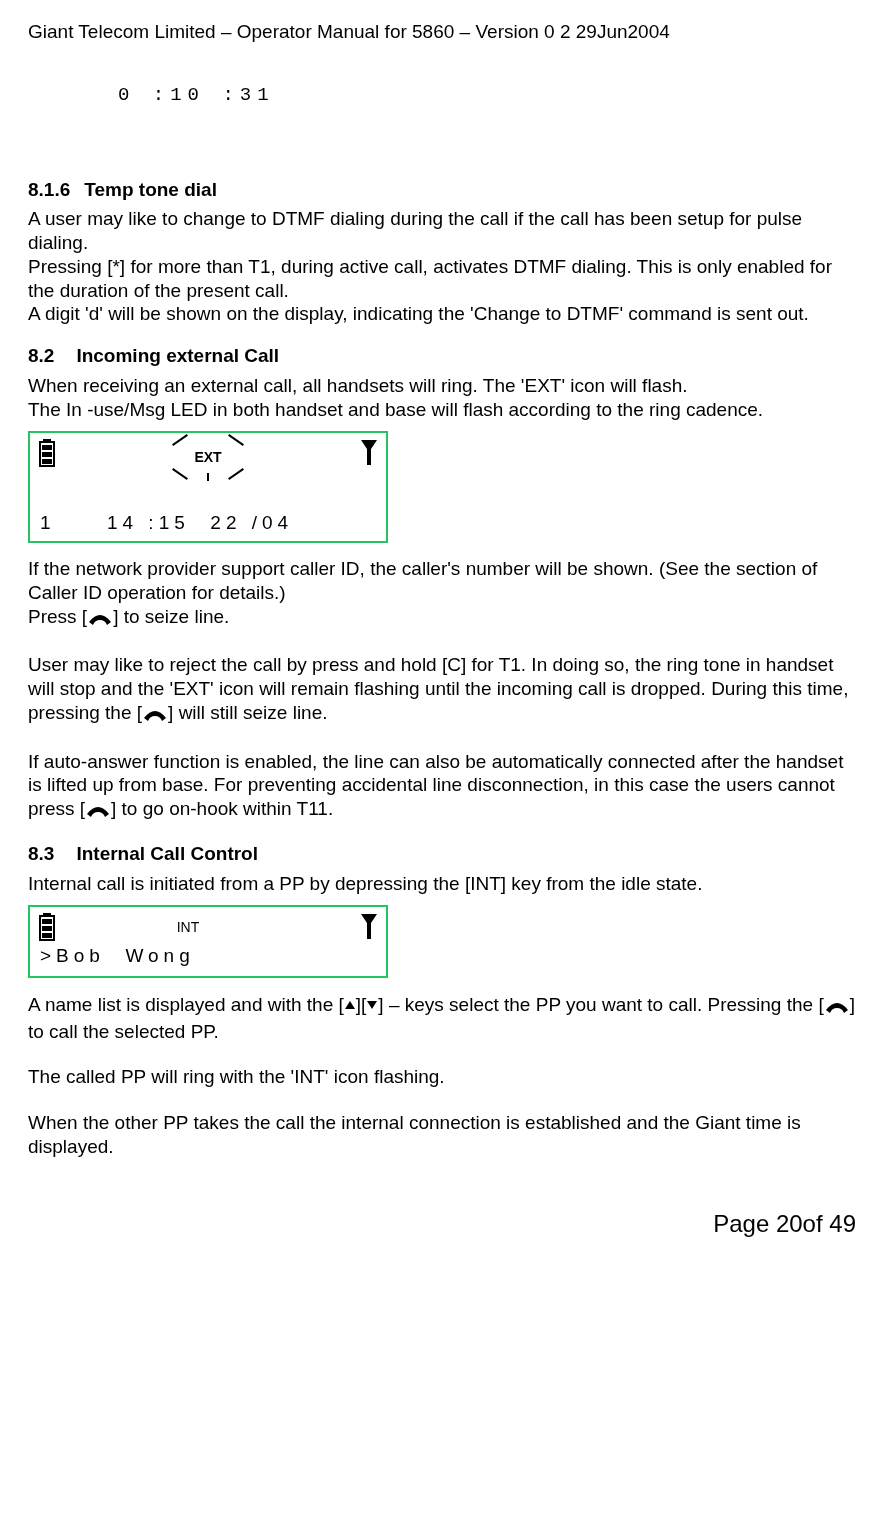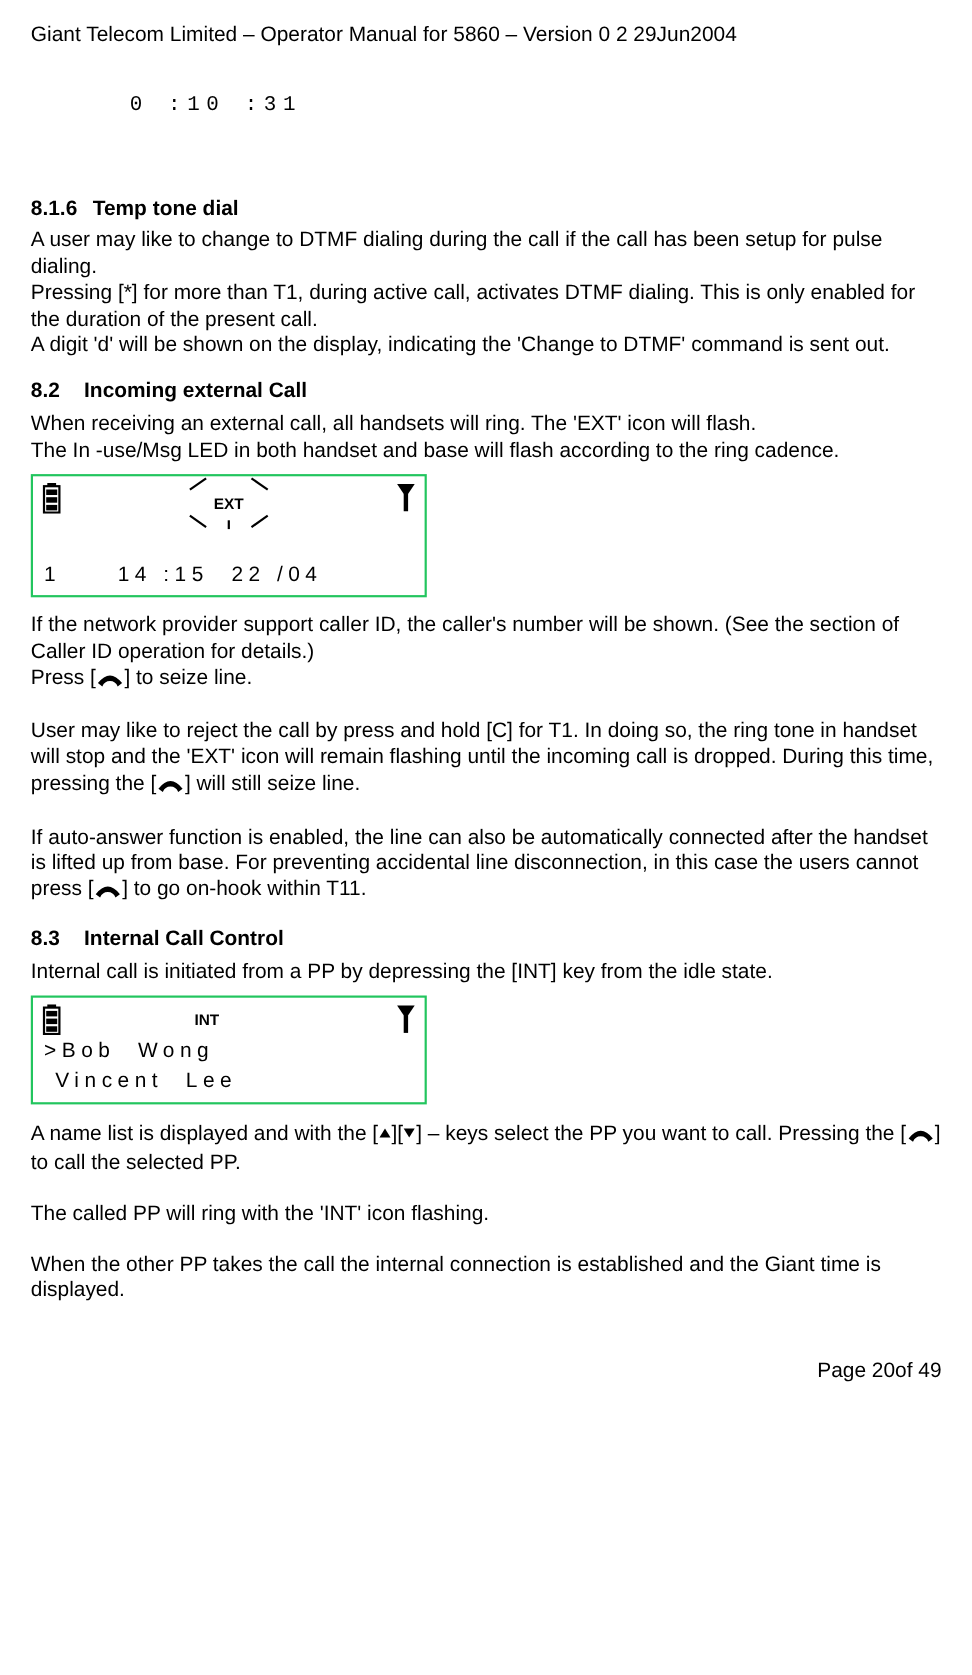--- a/index.html
+++ b/index.html
@@ -72,21 +72,21 @@
     padding: 2px 0 0 2px;
     white-space: pre;
   }
   .lcd2-top {
     display: flex;
     align-items: flex-start;
     justify-content: space-between;
     height: 30px;
   }
   .lcd2-int {
-    font-weight: bold;
+    font-weight: normal;
     font-size: 14px;
     margin-top: 6px;
     margin-right: 40px;
   }
   .lcd-names {
     font-size: 19px;
     letter-spacing: 5px;
     line-height: 1.4;
     padding-left: 2px;
     white-space: pre;
@@ -95,21 +95,21 @@
     display: inline-block;
     vertical-align: -3px;
   }
   .tri-up, .tri-down {
     display: inline-block;
     vertical-align: 1px;
   }
   .footer {
     text-align: right;
     margin-top: 50px;
-    font-size: 19px;
+    font-size: 24px;
   }
   .spacer { height: 22px; }
 </style>
 </head>
 <body>
 
 <div class="header-line">Giant Telecom Limited – Operator Manual for 5860 – Version 0 2 29Jun2004</div>
 
 <div class="timer-line">0 :10 :31</div>
 
@@ -196,21 +196,21 @@
       </svg>
     </span>
     <span class="lcd2-int">INT</span>
     <span class="lcd-sig">
       <svg width="18" height="26" viewBox="0 0 18 26">
         <path d="M1 1 L17 1 L9 13 Z" fill="#000"></path>
         <rect x="7" y="10" width="4" height="16" fill="#000"></rect>
       </svg>
     </span>
   </div>
-  <div class="lcd-names"><div>&gt;Bob  Wong</div><div> Vincent  Lee</div></div>
+  <div class="lcd-names"><div>&gt;Bob  Wong</div></div>
 </div>
 
 <p>
   <span>A name list is displayed and with the [</span><span class="tri-up"><svg width="12" height="10" viewBox="0 0 12 10">
         <path d="M6 1 L11 9 L1 9 Z" fill="#000"></path>
       </svg></span><span>][</span><span class="tri-down"><svg width="12" height="10" viewBox="0 0 12 10">
         <path d="M1 1 L11 1 L6 9 Z" fill="#000"></path>
       </svg></span><span>] – keys select the PP you want to call. Pressing the [</span><span class="phone-icon"><svg width="26" height="14" viewBox="0 0 26 14">
         <path d="M2 10 Q13 -4 24 10 L20 13 Q18 8 13 8 Q8 8 6 13 Z" fill="#000"></path>
       </svg></span><span>] to call the selected PP.</span>

